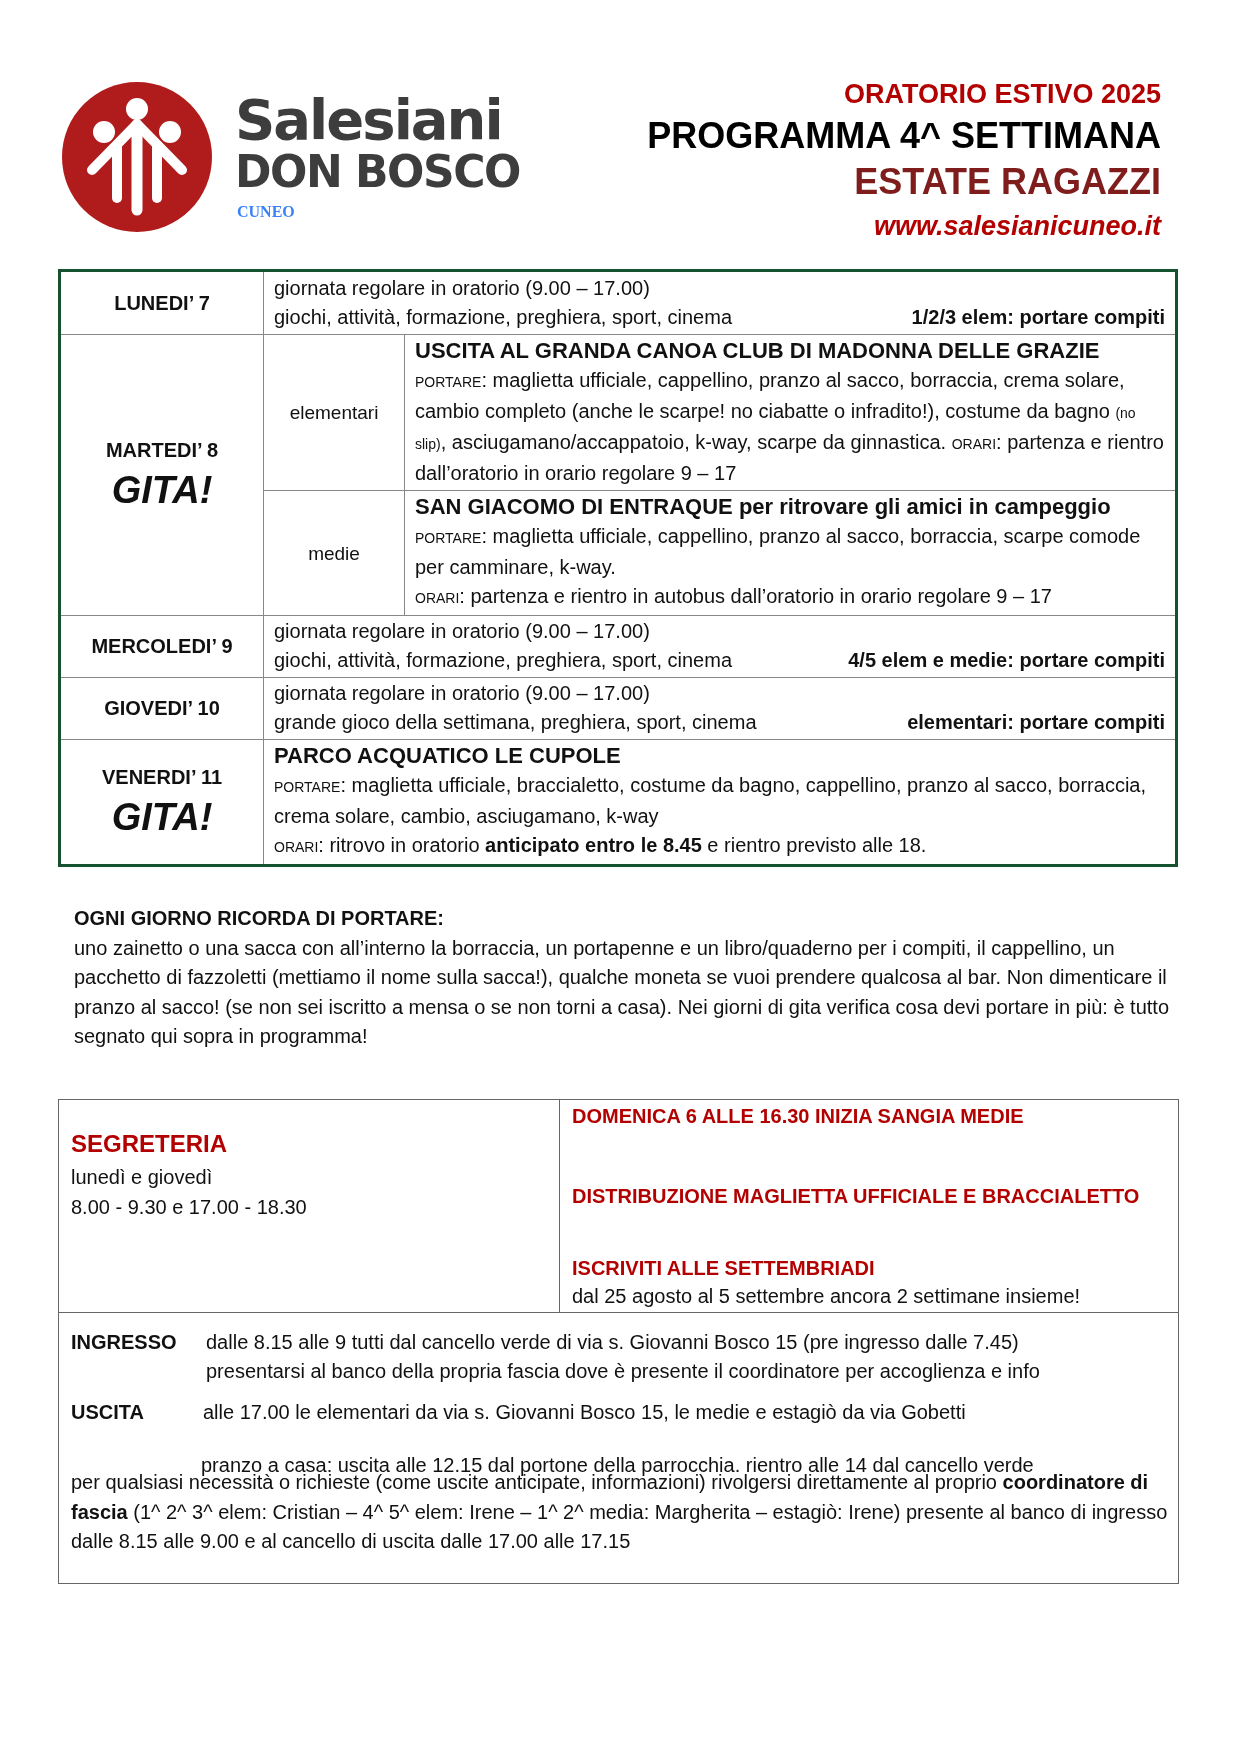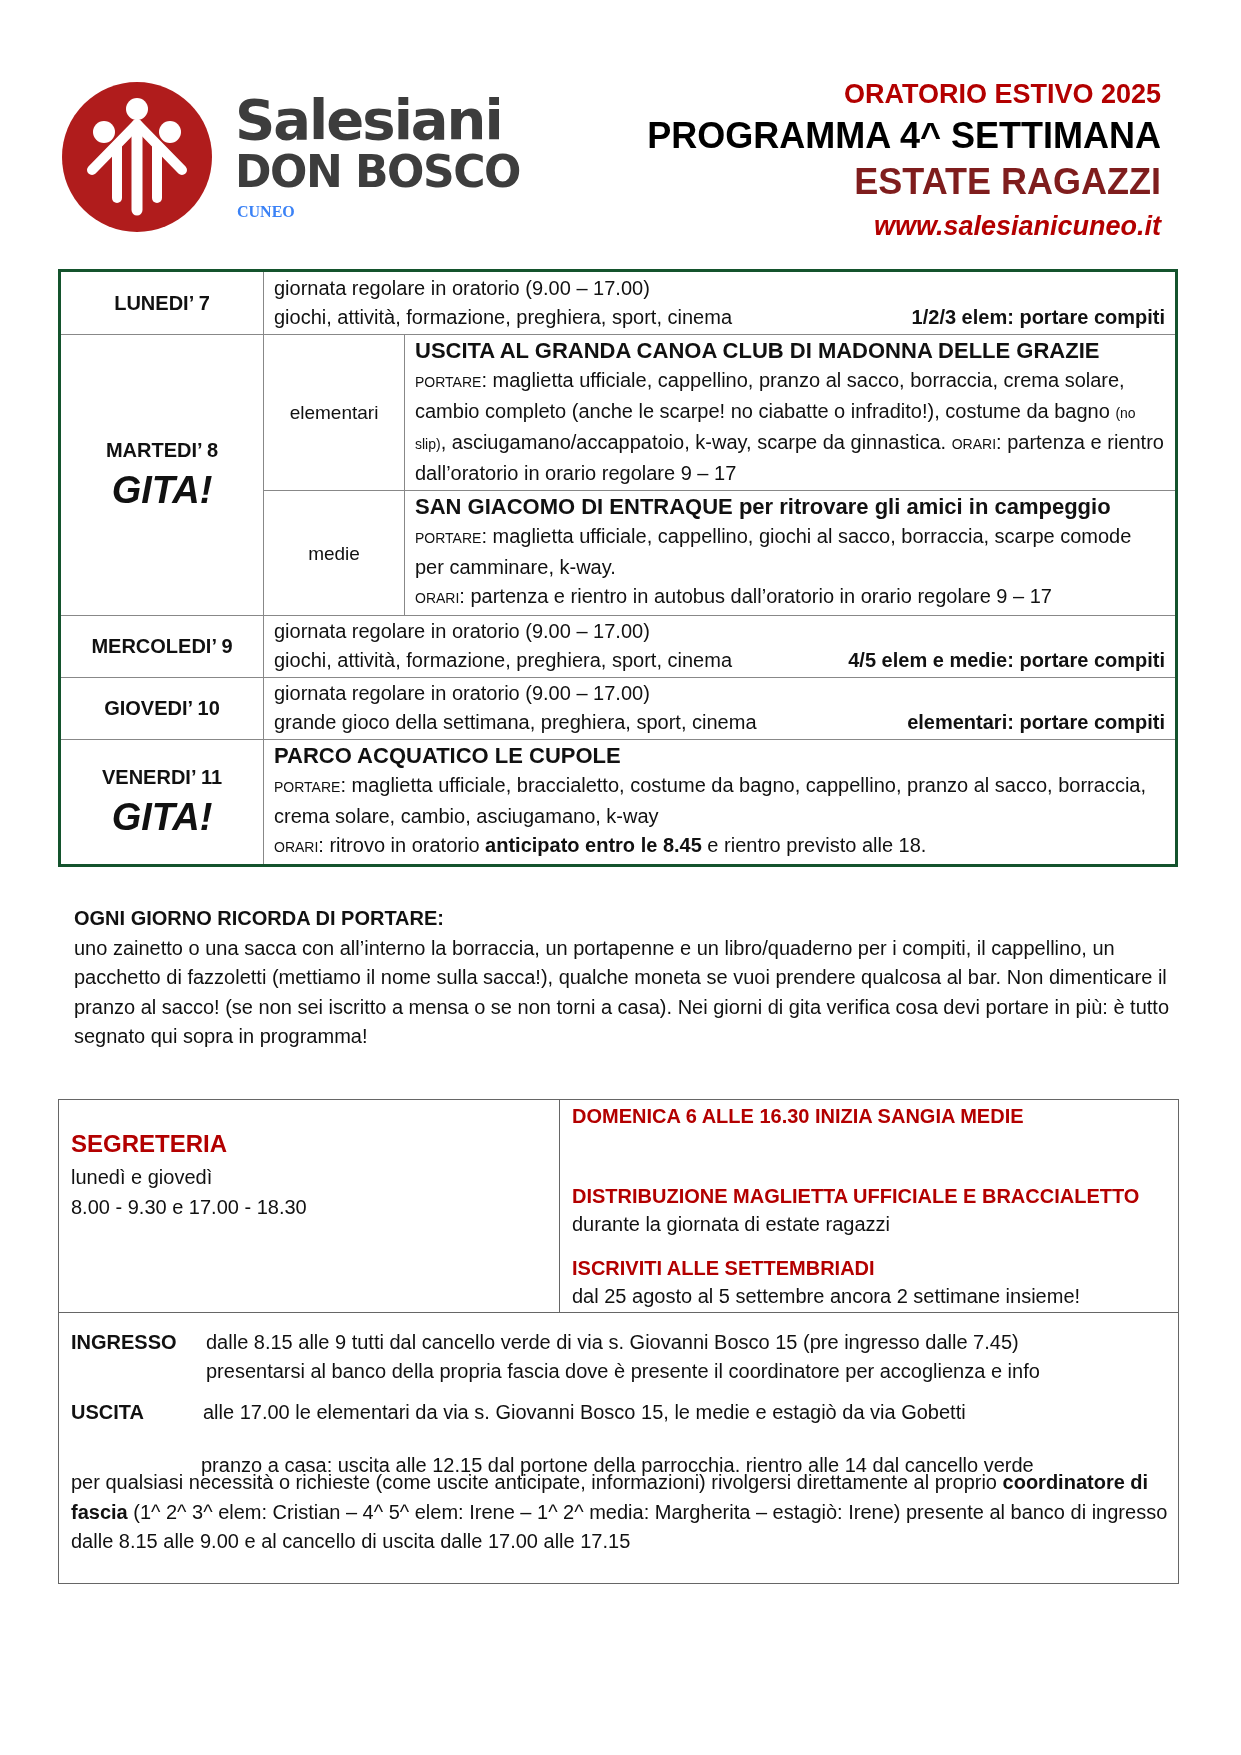--- a/index.html
+++ b/index.html
@@ -113,21 +113,21 @@
         <span class="smc">PORTARE</span><span>: maglietta ufficiale, cappellino, pranzo al sacco, borraccia, crema solare, cambio completo (anche le scarpe! no ciabatte o infradito!), costume da bagno </span><span class="smc">(no slip)</span><span>, asciugamano/accappatoio, k-way, scarpe da ginnastica. </span><span class="smc">ORARI</span><span>: partenza e rientro dall’oratorio in orario regolare 9 – 17</span>
       </div>
     </td>
   </tr>
 
   <tr style="height:124px;">
     <td class="sub">medie</td>
     <td class="desc">
       <div class="trip-title">SAN GIACOMO DI ENTRAQUE per ritrovare gli amici in campeggio</div>
       <div>
-        <span class="smc">PORTARE</span><span>: maglietta ufficiale, cappellino, giochi al sacco, borraccia, scarpe comode per camminare, k-way.</span>
+        <span class="smc">PORTARE</span><span>: maglietta ufficiale, cappellino, pranzo al sacco, borraccia, scarpe comode per camminare, k-way.</span>
       </div>
       <div>
         <span class="smc">ORARI</span><span>: partenza e rientro in autobus dall’oratorio in orario regolare 9 – 17</span>
       </div>
     </td>
   </tr>
 
   <tr style="height:60px;">
     <td class="day">MERCOLEDI’ 9</td>
     <td class="desc" colspan="2">
@@ -178,21 +178,20 @@
     <div class="seg-title red-h">SEGRETERIA</div>
     <div class="seg-days">lunedì e giovedì</div>
     <div class="seg-hours">8.00 - 9.30 e 17.00 - 18.30</div>
   </div>
   <div class="info-right">
     <div class="r-block" style="top:2px;">
       <div class="red-h">DOMENICA 6 ALLE 16.30 INIZIA SANGIA MEDIE</div>
     </div>
     <div class="r-block" style="top:82px;">
       <div class="red-h">DISTRIBUZIONE MAGLIETTA UFFICIALE E BRACCIALETTO</div>
-      <div>durante la giornata di estate ragazzi</div>
     </div>
     <div class="r-block" style="top:154px;">
       <div class="red-h">ISCRIVITI ALLE SETTEMBRIADI</div>
       <div>dal 25 agosto al 5 settembre ancora 2 settimane insieme!</div>
     </div>
   </div>
 
   <div class="entry" style="top:228px;">
     <span class="lbl">INGRESSO</span>
     <span class="txt" style="left:135px;">dalle 8.15 alle 9 tutti dal cancello verde di via s. Giovanni Bosco 15 (pre ingresso dalle 7.45)</span>

